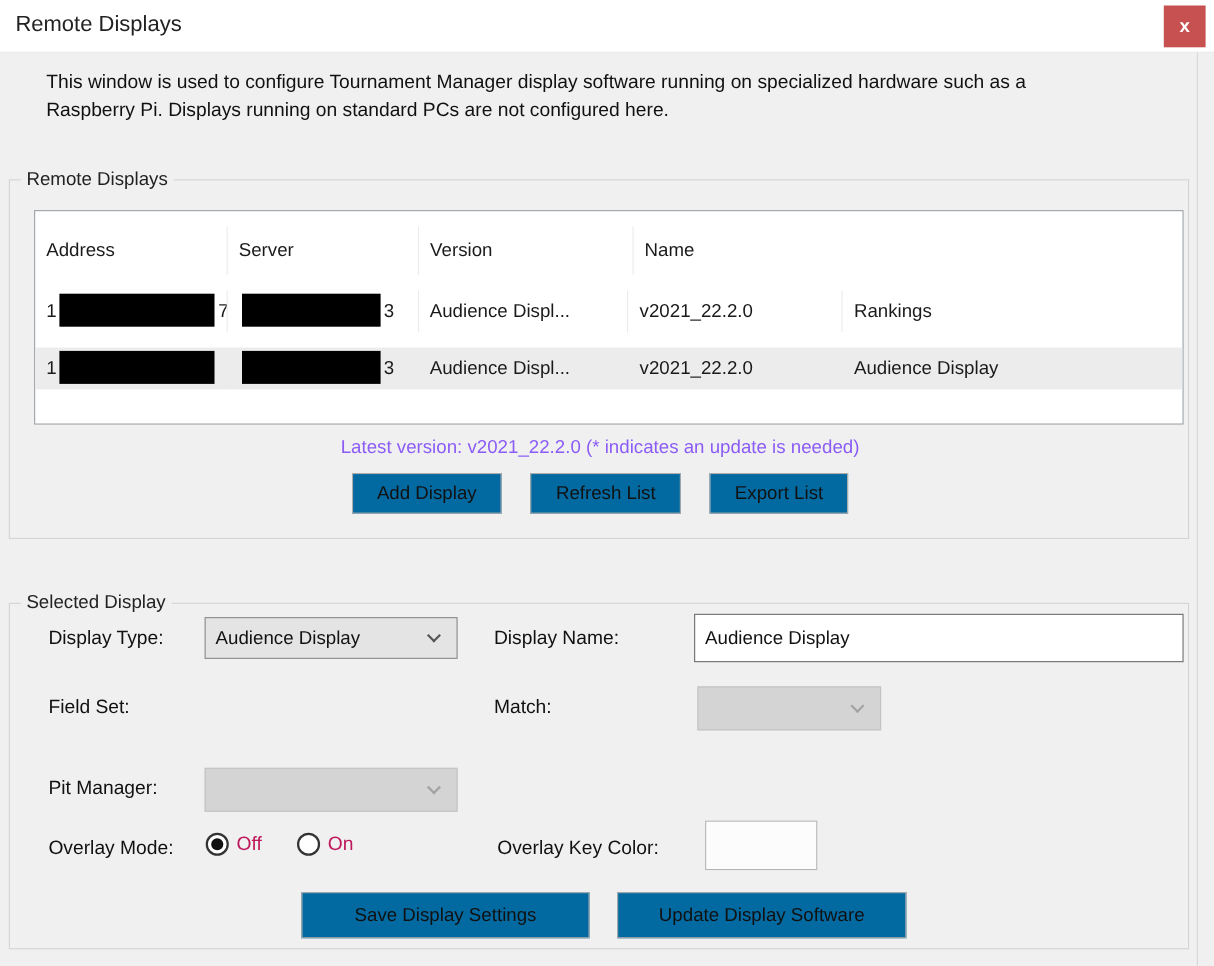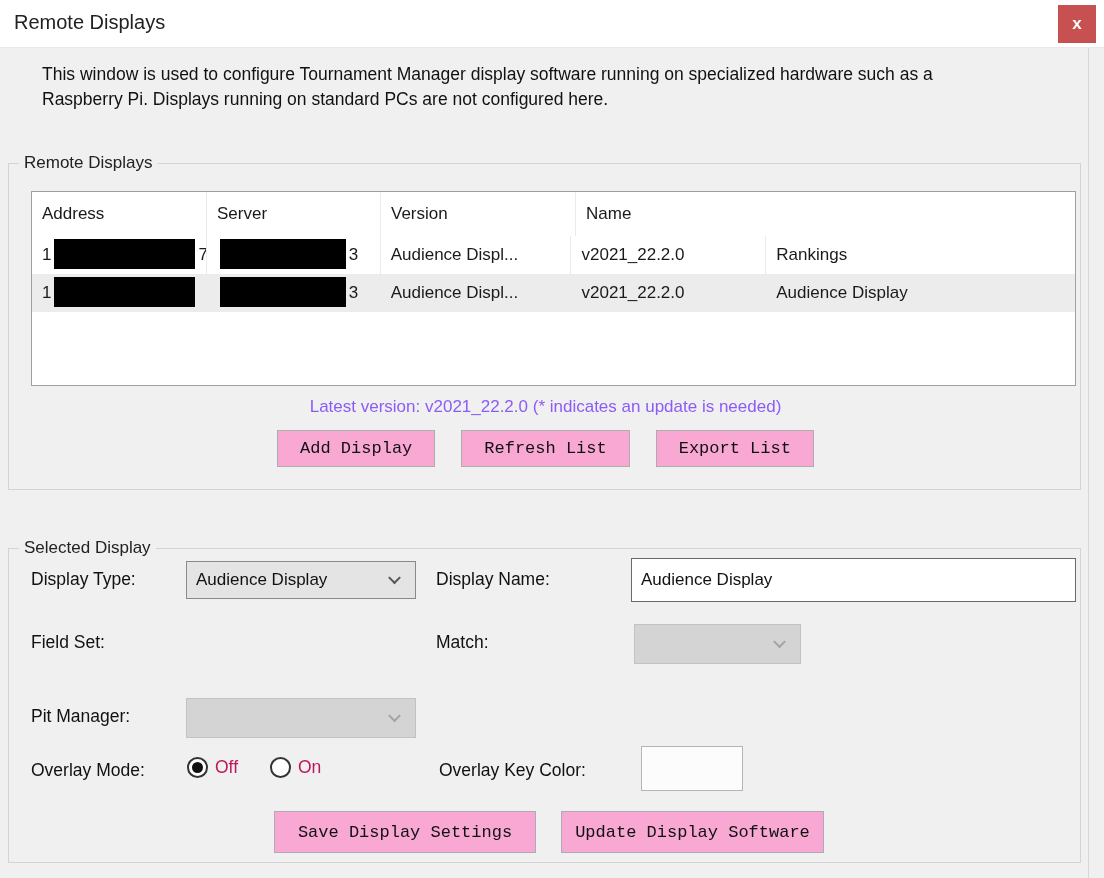--- a/index.html
+++ b/index.html
@@ -35,21 +35,21 @@
     position:absolute; top:-11px; left:10px; background:#f0f0f0;
     padding:0 5px; font-size:17px; color:#222;
   }
   .gb-remote { left:8px; top:163px; width:1073px; height:327px; }
   .gb-selected { left:8px; top:548px; width:1073px; height:315px; }
   
   .listview {
     position:absolute; left:22px; top:27px; width:1045px; height:195px;
     background:#ffffff; border:1px solid #9aa0a6; overflow:hidden;
   }
-  .lv-row { display:flex; width:100%; }
+  .lv-row { display:flex; width:100%;margin-top:14px; }
   .lv-header .lv-cell { height:44px; line-height:44px; font-size:17px; color:#1a1a1a; }
   .lv-cell {
     padding-left:10px; border-right:1px solid #ebebeb; overflow:hidden;
     white-space:nowrap; font-size:17px;
   }
   .c0{width:175px;} .c1{width:174px;} .c2{width:191px;} .c3{width:195px;} .c4{width:309px; border-right:none;}
   .lv-datarow .lv-cell { height:38px; line-height:38px; }
   .lv-datarow.selected { background:#ececec; }
   .redact {
     display:inline-block; background:#000; height:30px; vertical-align:middle;
@@ -57,27 +57,27 @@
   }
   .redact.addr { width:141px; }
   .redact.srv  { width:126px; }
   
   .latest { position:absolute; left:0; top:233px; width:1073px; text-align:center; font-size:17px; color:#8b5cf6; }
   .btnrow1 {
     position:absolute; left:0; top:266px; width:1073px; height:37px;
     display:flex; justify-content:center; gap:26px;
   }
   .winbtn {
-    background:#f9a8d4; border:1px solid #adadad; font-size:17px; color:#111;
-    font-family:Liberation Mono, monospace;
+    background:#0369a1; border:1px solid #adadad; font-size:17px; color:#111;
+    font-family:Liberation Sans, sans-serif;
     display:flex; align-items:center; justify-content:center; cursor:pointer;
   }
   .btnrow1 .winbtn { height:37px; padding:0 22px; }
   
-  .flabel { position:absolute; font-size:17.5px; color:#111; white-space:nowrap; }
+  .flabel { position:absolute; font-size:17.5px; color:#111; white-space:nowrap;margin-left:13px; }
   .combo {
     position:absolute; background:#e4e4e4; border:1px solid #8a8a8a;
     font-size:17px; color:#111; display:flex; align-items:center;
     padding-left:9px; cursor:pointer;
   }
   .combo .chev {
     position:absolute; right:16px; top:40%; width:9px; height:9px;
     border-right:2px solid #555; border-bottom:2px solid #555;
     transform:translateY(-30%) rotate(45deg);
   }

